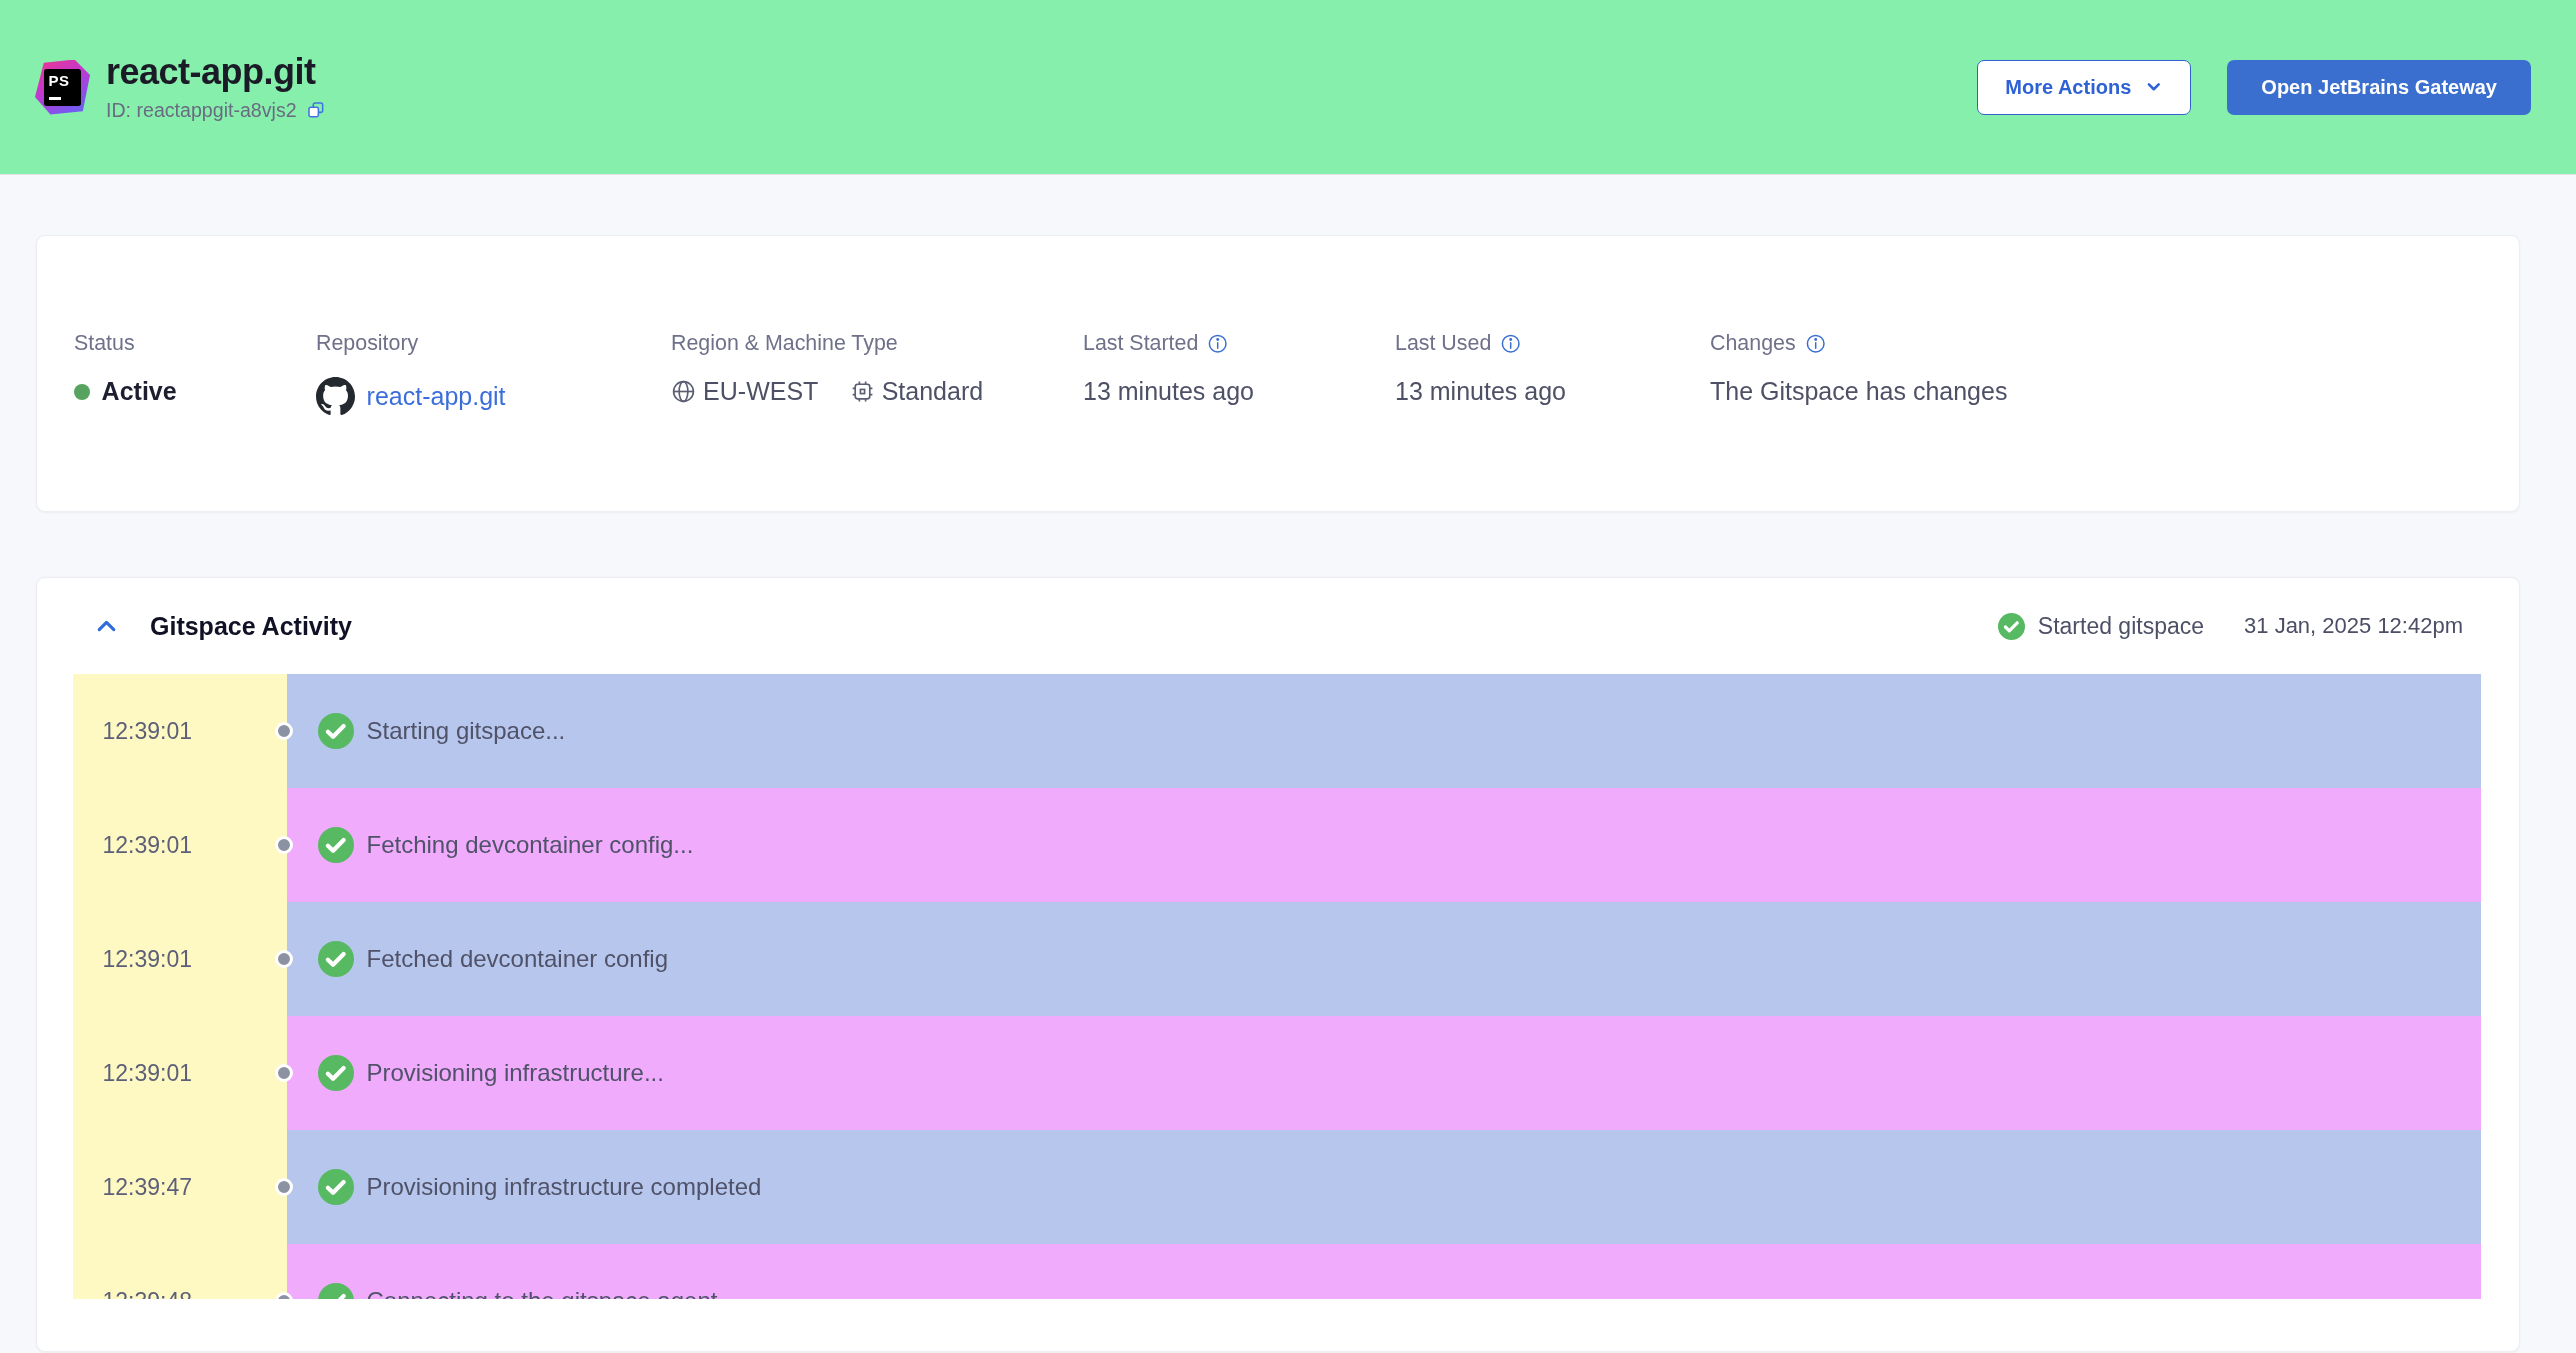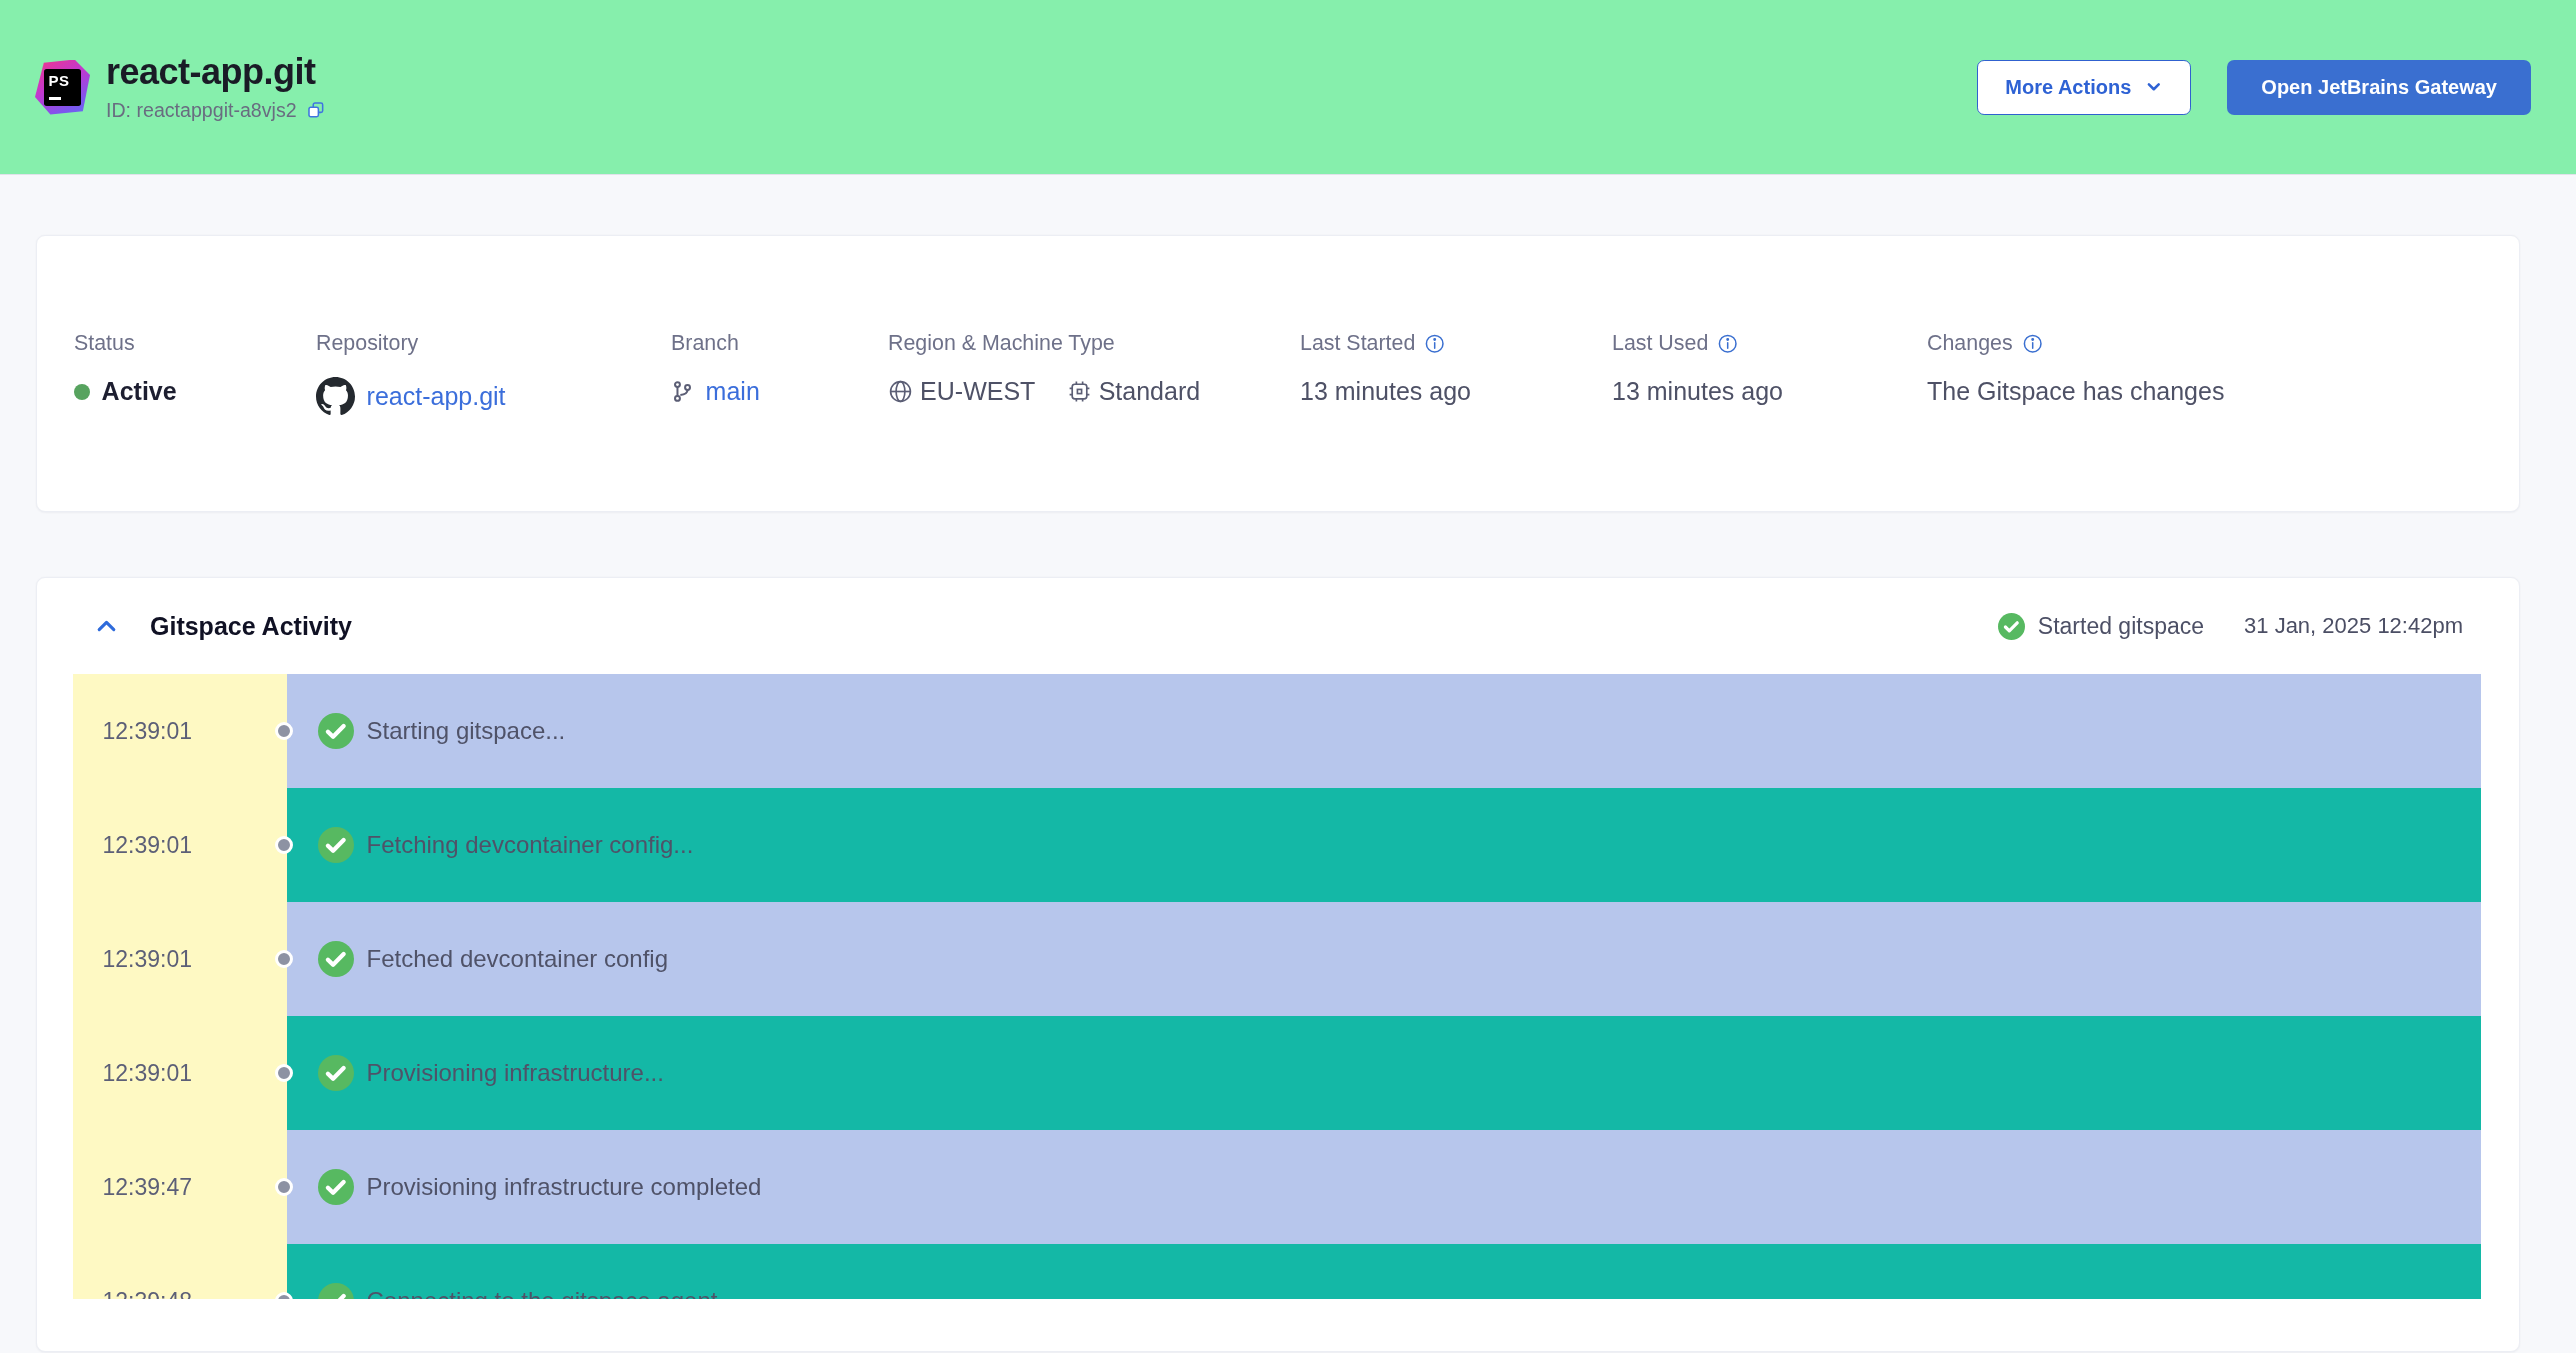--- a/index.html
+++ b/index.html
@@ -59,21 +59,21 @@
   .activity-status { margin-left:auto; display:flex; align-items:center; gap:12.5px; font-size:23px; color:#4d5066; }
   .activity-date { margin-left:40px; font-size:22px; color:#4b4e64; }
   .log { margin:0 38px 0 36px; height:625px; overflow:hidden; }
   .log-row { display:flex; height:114px; }
   .log-ts {
     width:214px; flex:none; background:#fef9c3; display:flex; align-items:center;
     padding-left:29.5px; font-size:23px; color:#5c5f77;
   }
   .log-bar { flex:1; display:flex; align-items:center; position:relative; }
   .row-dark  .log-bar { background:#b7c6ec; }
-  .row-light .log-bar { background:#14b8a6; }
+  .row-light .log-bar { background:#f0abfc; }
   .timeline-dot {
     position:absolute; left:-12.5px; width:18px; height:18px; border-radius:50%;
     background:#8d92a3; border:3.6px solid #fff;
   }
   .row-check { margin-left:31px; flex:none; display:flex; }
   .log-msg { margin-left:12.5px; font-size:24px; color:#4f5268; }
   svg { display:block; }
 </style>
 </head>
 <body>
@@ -129,35 +129,20 @@
       <div class="field-value">
         <span>
           <svg width="39" height="39" viewBox="0 0 16 16" fill="#24292f">
             <path d="M8 0C3.58 0 0 3.58 0 8c0 3.54 2.29 6.53 5.47 7.59.4.07.55-.17.55-.38 0-.19-.01-.82-.01-1.49-2.01.37-2.53-.49-2.69-.94-.09-.23-.48-.94-.82-1.13-.28-.15-.68-.52-.01-.53.63-.01 1.08.58 1.23.82.72 1.21 1.87.87 2.33.66.07-.52.28-.87.51-1.07-1.78-.2-3.64-.89-3.64-3.95 0-.87.31-1.59.82-2.15-.08-.2-.36-1.02.08-2.12 0 0 .67-.21 2.2.82.64-.18 1.32-.27 2-.27.68 0 1.36.09 2 .27 1.53-1.04 2.2-.82 2.2-.82.44 1.1.16 1.92.08 2.12.51.56.82 1.27.82 2.15 0 3.07-1.87 3.75-3.65 3.95.29.25.54.73.54 1.48 0 1.07-.01 1.93-.01 2.2 0 .21.15.46.55.38A8.01 8.01 0 0 0 16 8c0-4.42-3.58-8-8-8z"></path>
           </svg>
         </span>
         <a class="link">react-app.git</a>
       </div>
     </div>
 
-    <div class="f-branch">
-      <div class="field-label">Branch</div>
-      <div class="field-value">
-        <span>
-          <svg width="23" height="23" viewBox="0 0 16 16" fill="none" stroke="#5b5e75" stroke-width="1.4">
-            <circle cx="4.5" cy="3.2" r="1.7"></circle>
-            <circle cx="4.5" cy="12.8" r="1.7"></circle>
-            <circle cx="11.5" cy="5.2" r="1.7"></circle>
-            <path d="M4.5 4.9v6.2"></path>
-            <path d="M11.5 6.9c0 2.2-2.5 3.2-5 3.5"></path>
-          </svg>
-        </span>
-        <a class="link">main</a>
-      </div>
-    </div>
 
     <div class="f-region">
       <div class="field-label">Region &amp; Machine Type</div>
       <div class="field-value">
         <span class="region-pair">
           <span>
             <svg width="25" height="25" viewBox="0 0 24 24" fill="none" stroke="#5b5e75" stroke-width="1.6">
               <circle cx="12" cy="12" r="9.5"></circle>
               <ellipse cx="12" cy="12" rx="4.2" ry="9.5"></ellipse>
               <path d="M2.5 12h19"></path>

